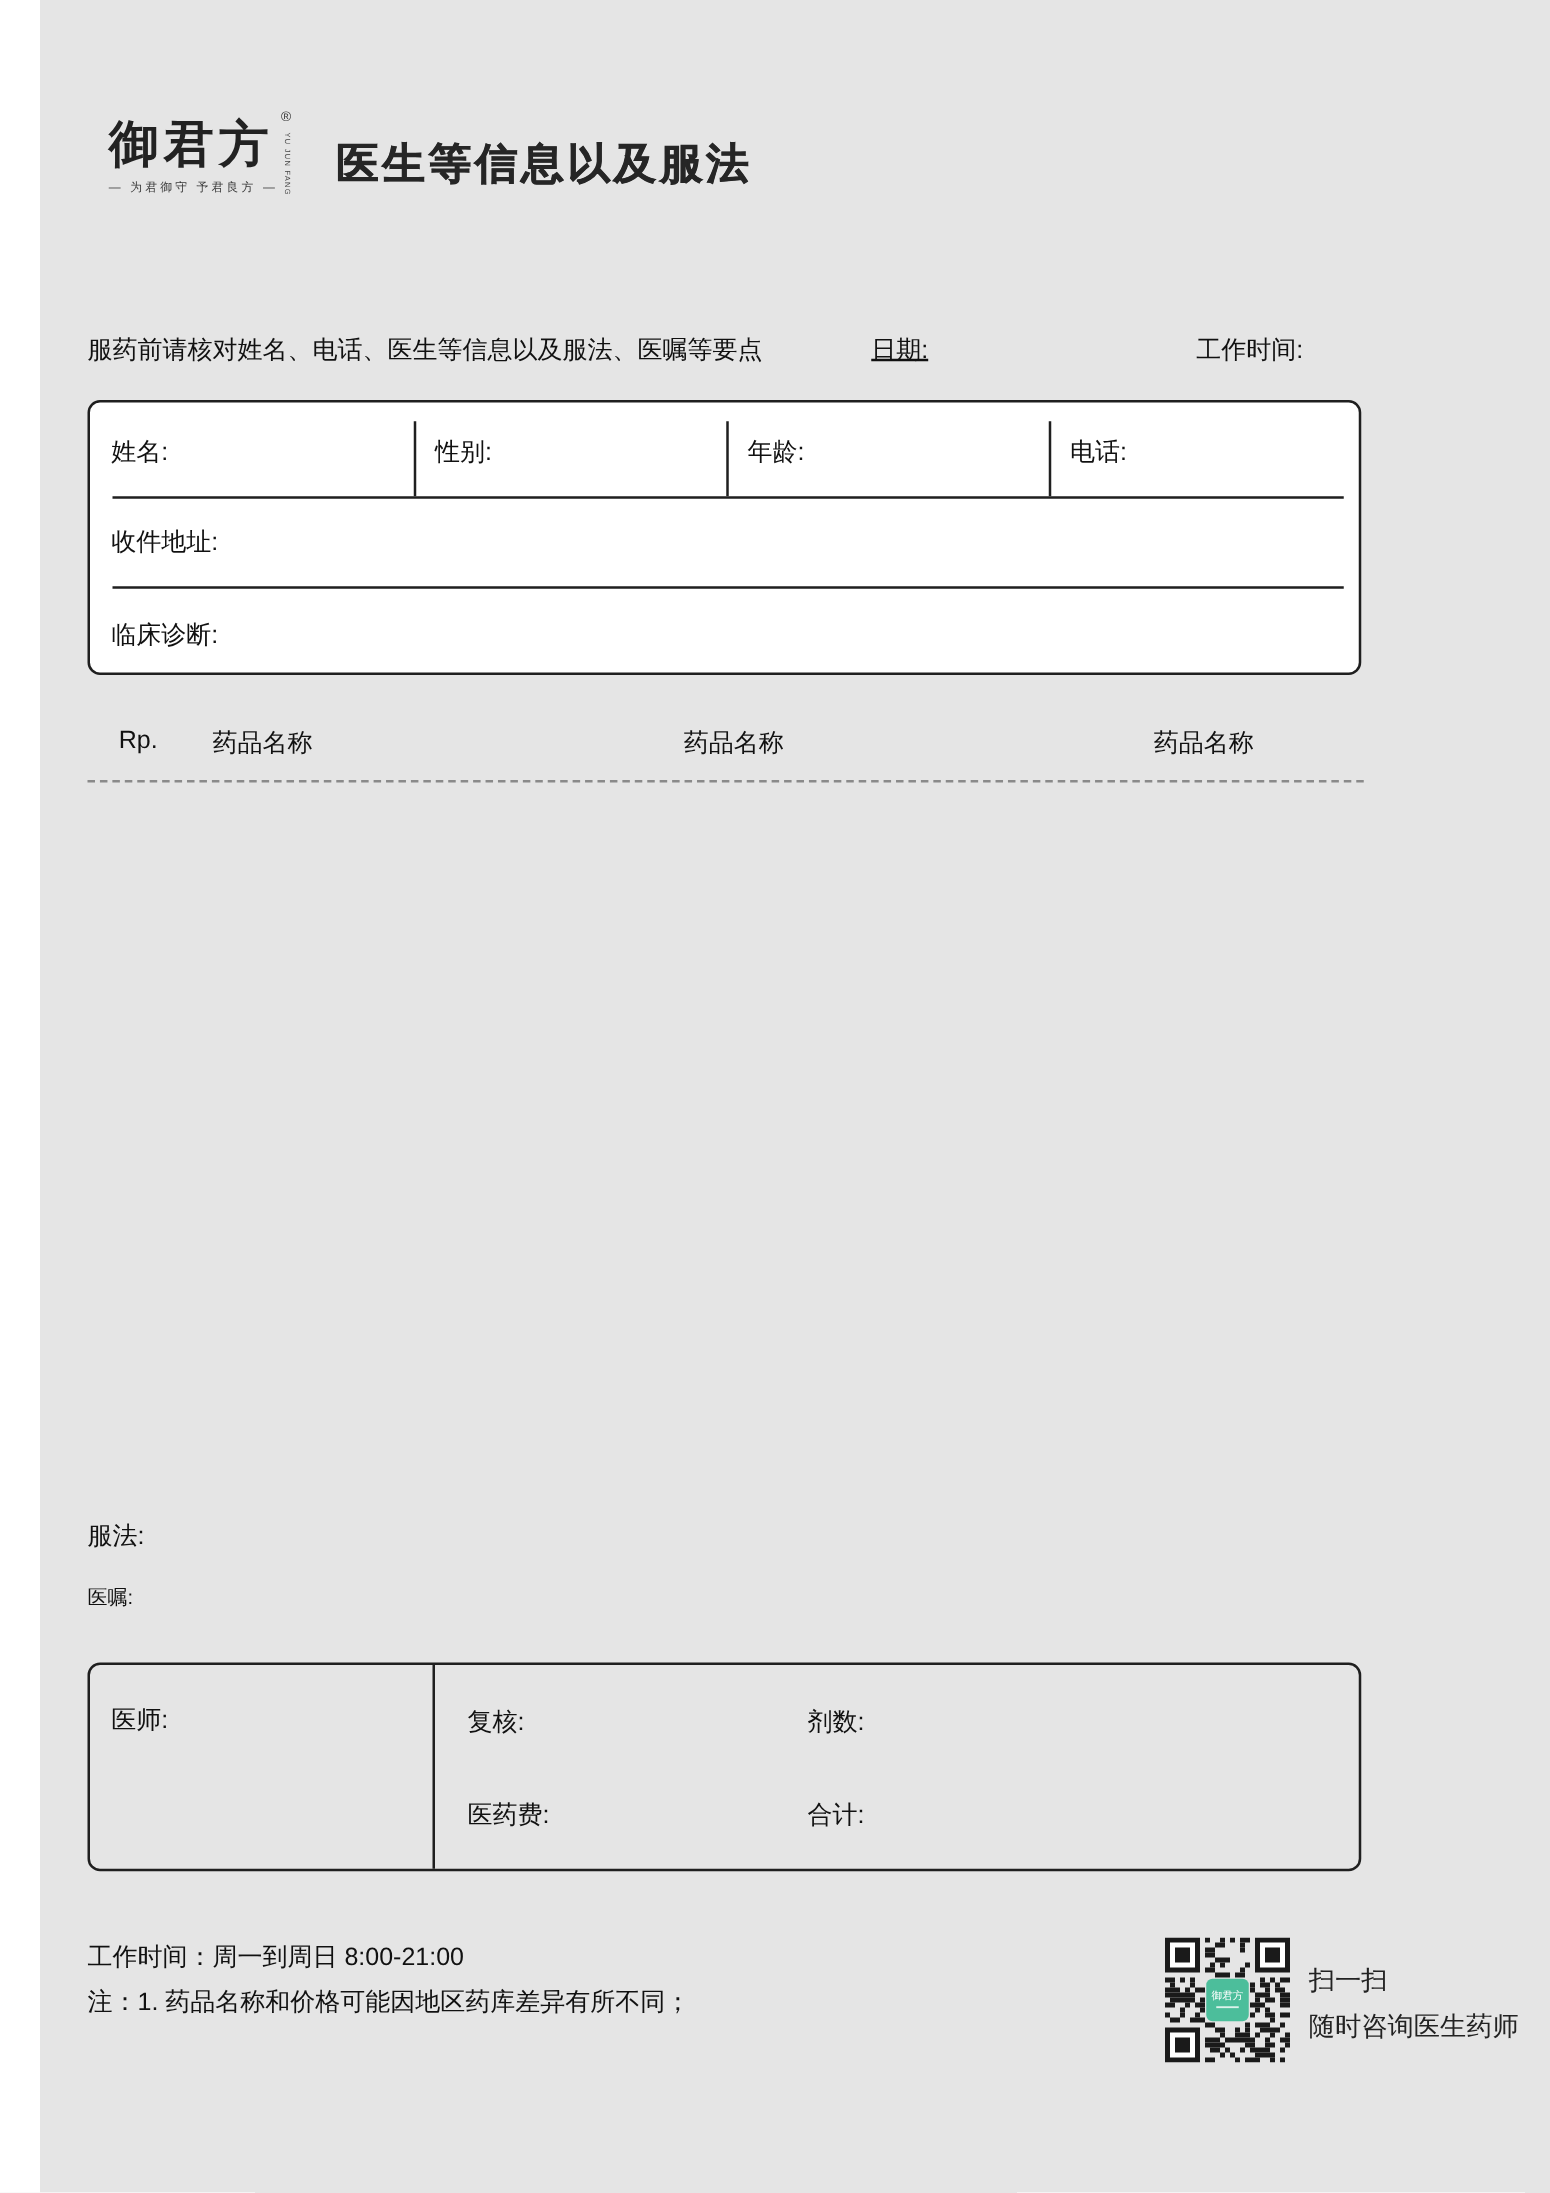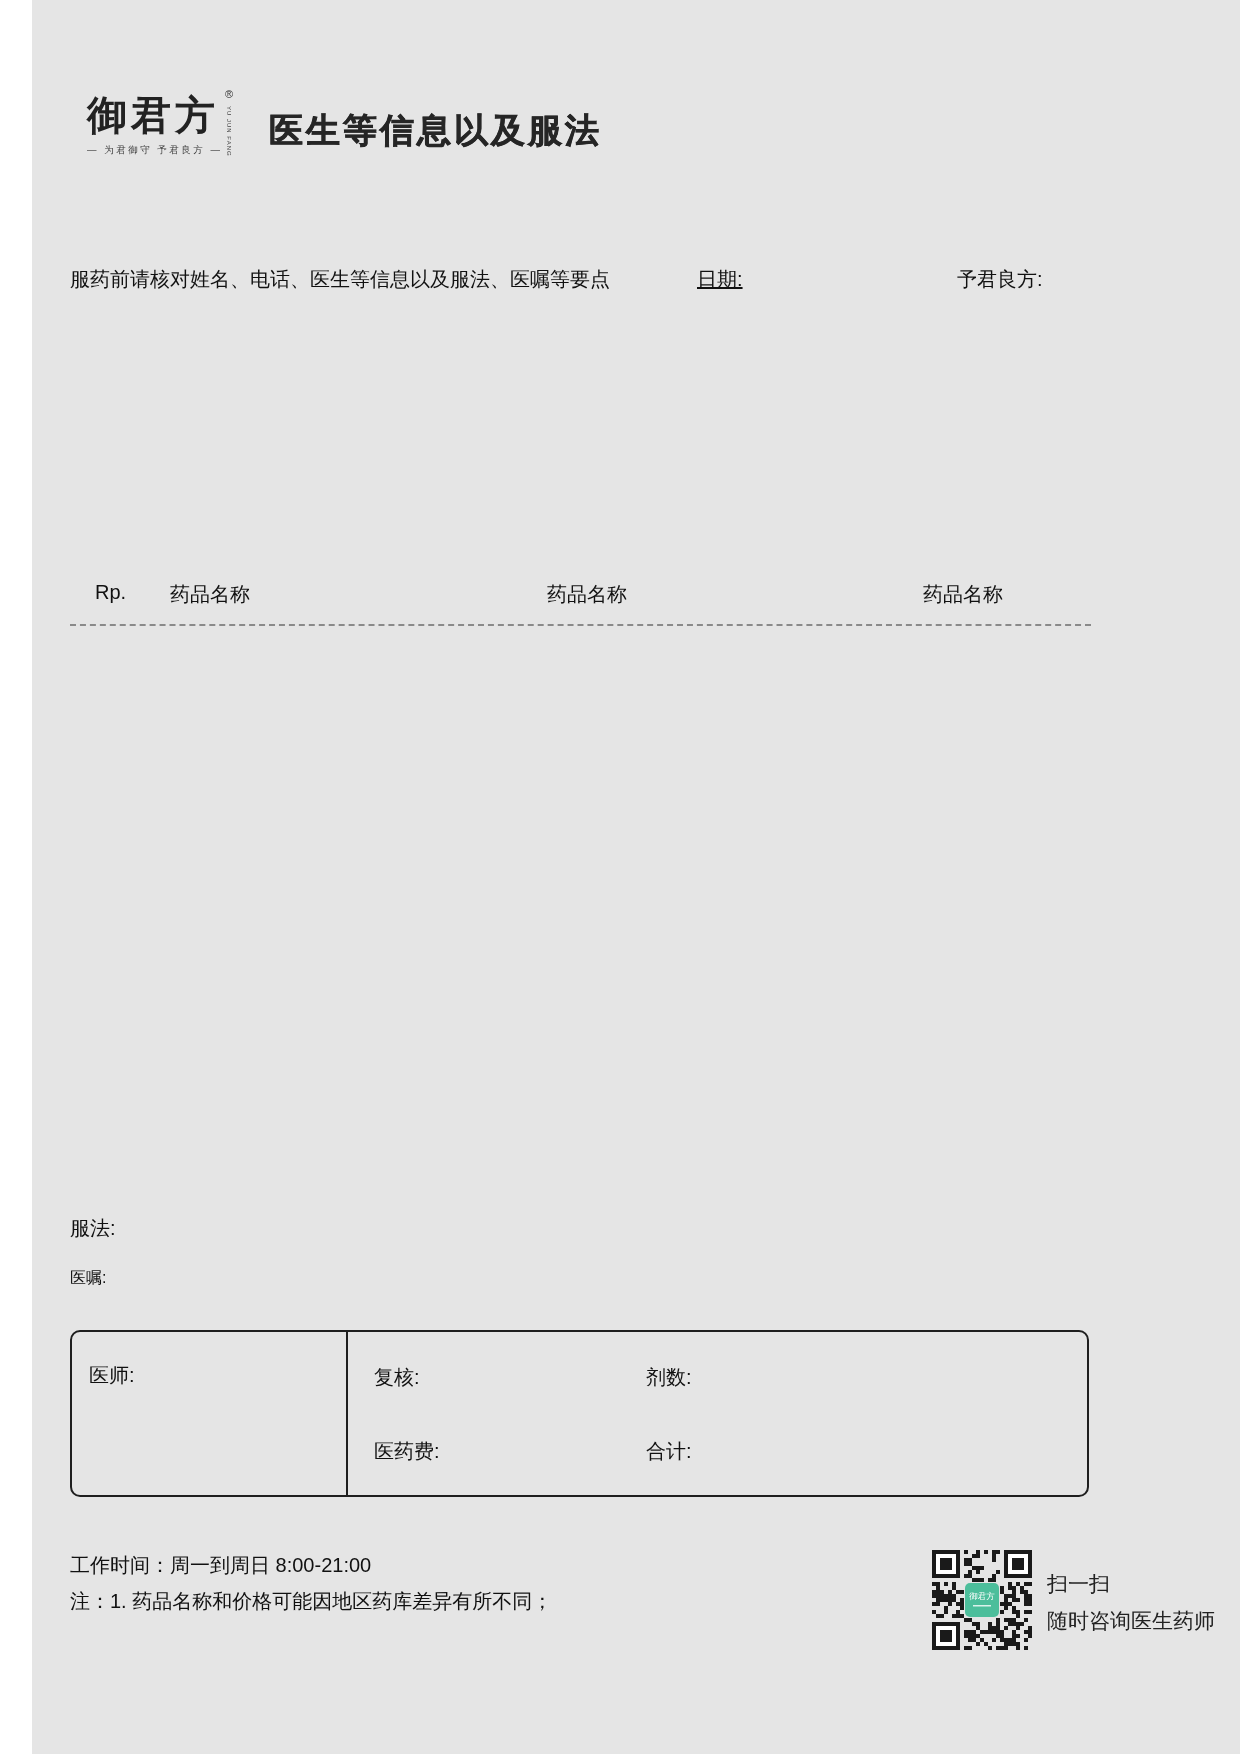--- a/index.html
+++ b/index.html
@@ -127,23 +127,43 @@
       <span class="logo-reg">®</span>
       <span class="logo-vert">YU JUN FANG</span>
     </div>
     <div class="logo-tagline">— 为君御守 予君良方 —</div>
   </div>
   <div class="hospital-title">医生等信息以及服法</div>
 
   <div class="notice-row">
     <span class="notice-text">服药前请核对姓名、电话、医生等信息以及服法、医嘱等要点</span>
     <span class="date-label">日期:</span>
-    <span class="rx-number-label">予君良方:</span>
-  </div>
-
+    <span class="rx-number-label">工作时间:</span>
+  </div>
+
+  <div class="patient-box">
+    <div class="pb-row1">
+      <div class="pb-cell pb-c1">
+        <span class="cell-label">姓名:</span>
+      </div>
+      <div class="pb-cell pb-c2">
+        <span class="cell-label">性别:</span>
+      </div>
+      <div class="pb-cell pb-c3">
+        <span class="cell-label">年龄:</span>
+      </div>
+      <div class="pb-cell pb-c4">
+        <span class="cell-label">电话:</span>
+      </div>
+    </div>
+    <div class="pb-hline pb-hline-1"></div>
+    <span class="pb-row-label pb-address-label">收件地址:</span>
+    <div class="pb-hline pb-hline-2"></div>
+    <span class="pb-row-label pb-diagnosis-label">临床诊断:</span>
+  </div>
 
   <div class="rp-row">
     <span class="rp-label">Rp.</span>
     <span class="drug-h1">药品名称</span>
     <span class="drug-h2">药品名称</span>
     <span class="drug-h3">药品名称</span>
   </div>
   <div class="dashed-separator"></div>
 
   <div class="usage-label">服法:</div>

